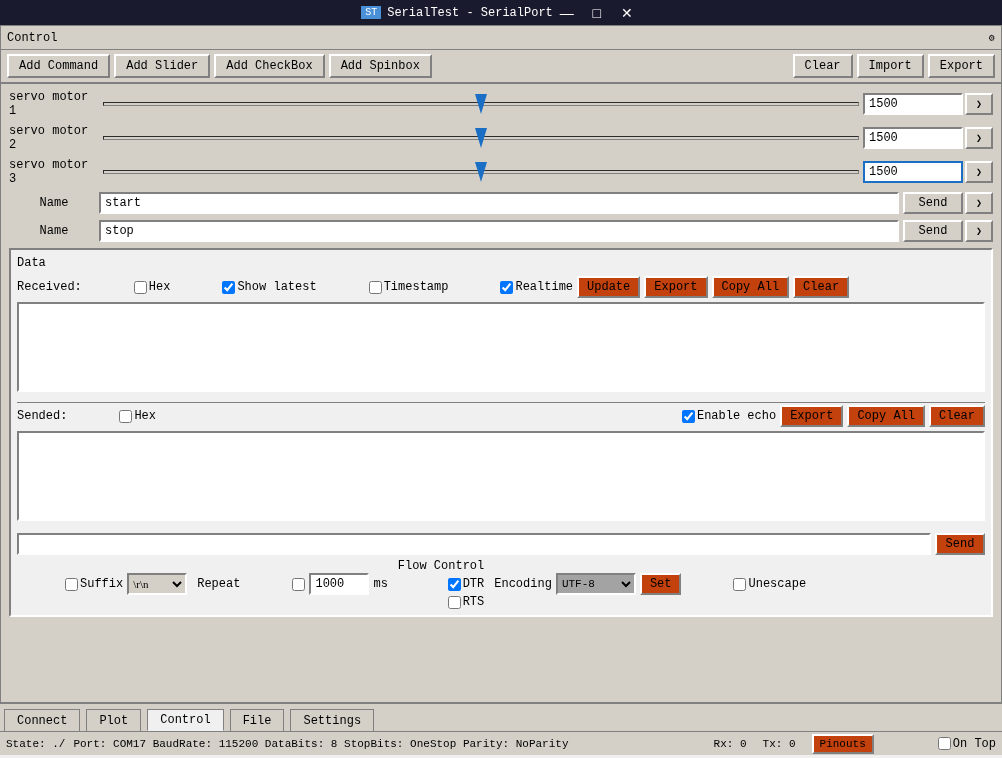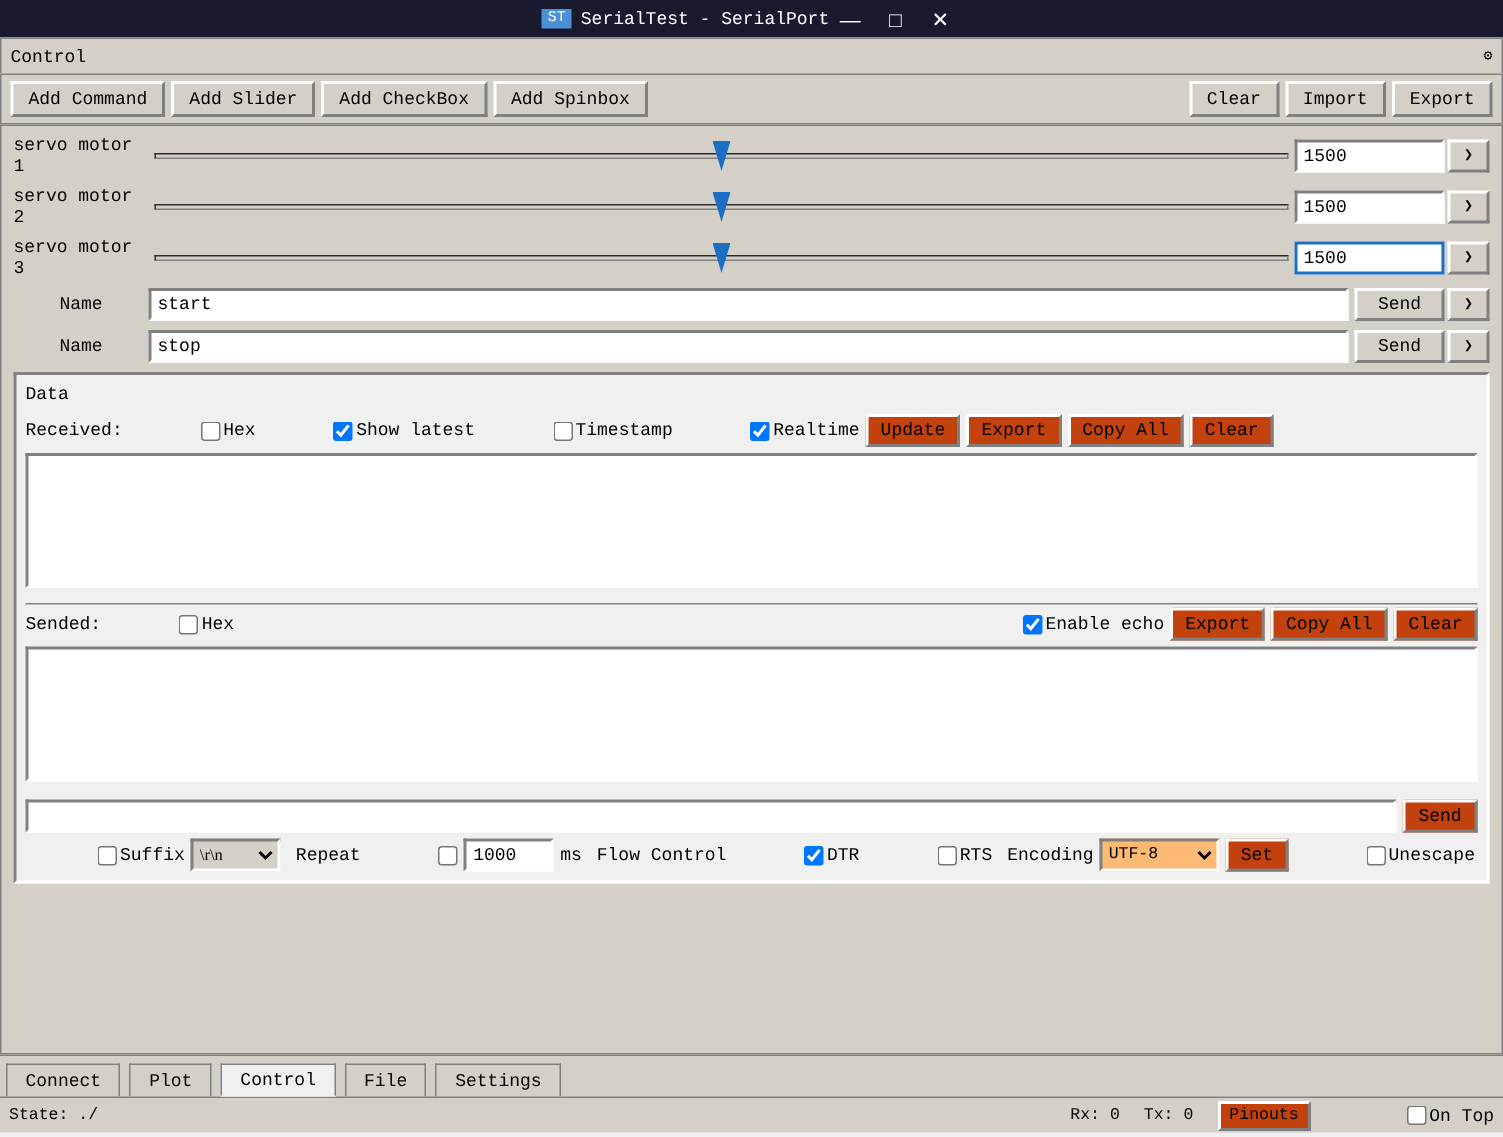--- a/index.html
+++ b/index.html
@@ -231,29 +231,29 @@
     .repeat-input {
       width: 60px; height: 22px;
       border: 2px solid;
       border-color: #808080 #ffffff #ffffff #808080;
       background: white;
       font-family: 'Courier New', monospace;
       font-size: 12px;
       padding: 1px 4px;
     }
 
-    .flowcontrol-group { display: flex; align-items: flex-end; gap: 4px; }
+    .flowcontrol-group { display: flex; align-items: flex-end; gap: 4px; flex-direction: column; }
     .encoding-group { display: flex; align-items: center; gap: 4px; }
     .encoding-select {
       width: 80px; height: 22px;
       border: 2px solid;
       border-color: #808080 #ffffff #ffffff #808080;
       font-family: 'Courier New', monospace;
       font-size: 11px;
-      background: #fdba74;
+      background: #a3a3a3;
     }
 
     
     .data-textarea::-webkit-scrollbar { width: 12px; }
     .data-textarea::-webkit-scrollbar-track { background: #d4d0c8; }
     .data-textarea::-webkit-scrollbar-thumb { background: #808080; border: 2px solid #d4d0c8; }
 
     
     .tab-bar {
       display: flex;
@@ -519,20 +519,21 @@
       <span>File</span>
     </div>
     <div class="tab">
       <span>Settings</span>
     </div>
   </div>
 
   <div class="status-bar">
     <div class="status-left">
       <span>State: ./</span>
+      <span>Port: COM17 BaudRate: 115200 DataBits: 8 StopBits: OneStop Parity: NoParity</span>
     </div>
     <div class="status-right">
       <span>Rx: 0</span>
       <span>Tx: 0</span>
       <button class="data-btn" style="height:20px; font-size:11px; padding:0 6px;">Pinouts</button>
       <label class="checkbox-label">
         <input type="checkbox" style="">
         <span>On Top</span>
       </label>
     </div>

